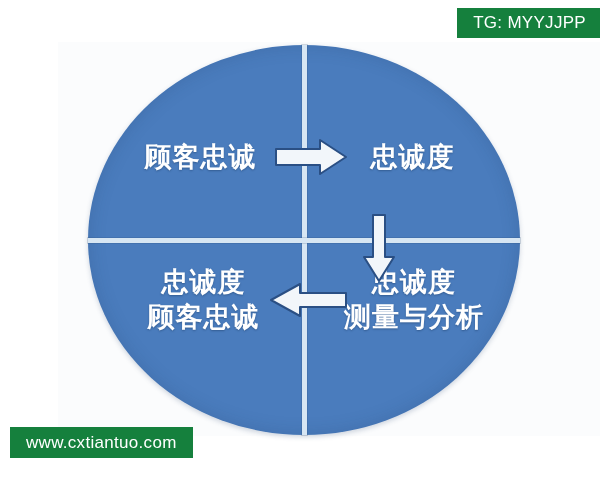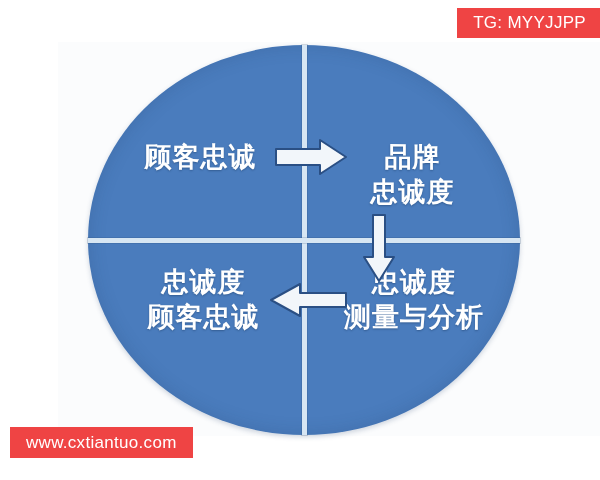--- a/index.html
+++ b/index.html
@@ -115,21 +115,21 @@
   }
   .arrow svg { display: block; }
 
   .arrow-right { left: 186px; top: 93px; }
   .arrow-down  { left: 272px; top: 168px; }
   .arrow-left  { left: 180px; top: 237px; }
 
   
   .chip {
     position: absolute;
-    background: #ef4444;
+    background: #15803d;
     color: #ffffff;
     font-size: 17px;
     letter-spacing: 0.3px;
     display: flex;
     align-items: center;
     white-space: nowrap;
   }
   .chip-tg {
     right: 0px;
     top: 8px;
@@ -155,21 +155,20 @@
     <div class="circle"></div>
 
     <div class="divider-v"></div>
     <div class="divider-h"></div>
 
     <div class="quad quad-tl">
       <span>顾客忠诚</span>
     </div>
 
     <div class="quad quad-tr">
-      <span>品牌</span>
       <span class="l2">忠诚度</span>
     </div>
 
     <div class="quad quad-bl">
       <span>忠诚度</span>
       <span class="l2">顾客忠诚</span>
     </div>
 
     <div class="quad quad-br">
       <span>忠诚度</span>

